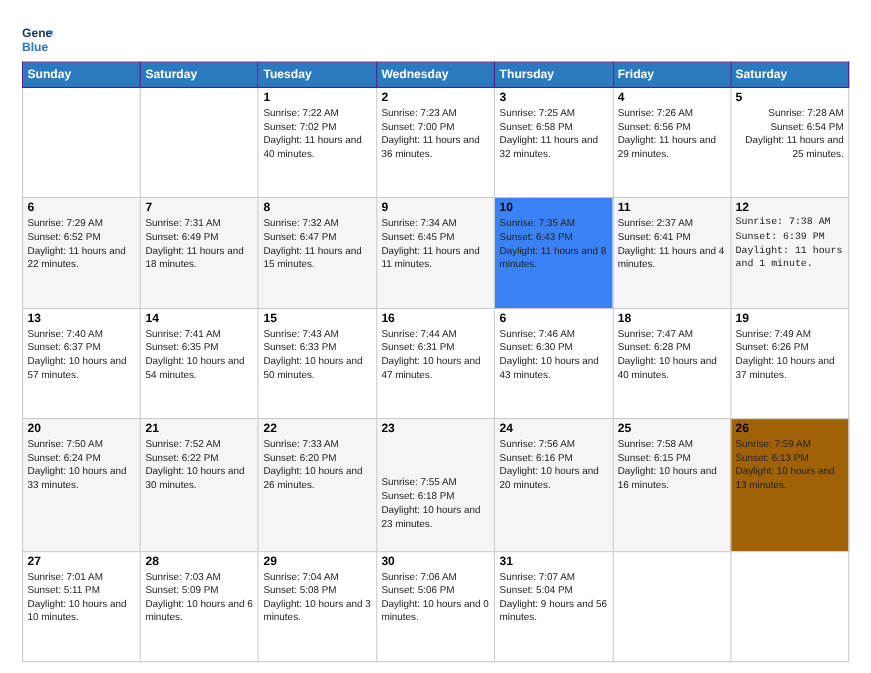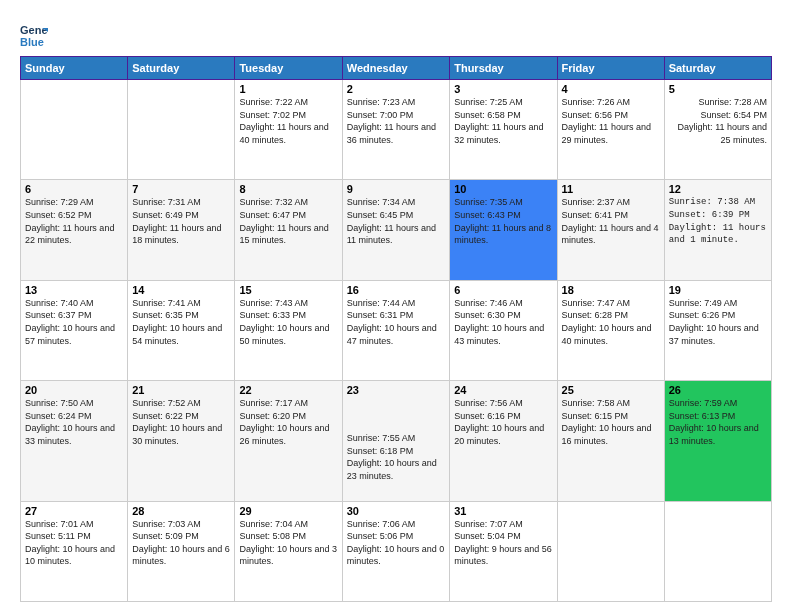--- a/index.html
+++ b/index.html
@@ -258,21 +258,21 @@
 Daylight: 10 hours and 33 minutes.</div>
           </td>
           <td style="background: rgb(245, 245, 245);">
             <span class="day-num">21</span>
             <div class="day-info" style="white-space: pre-line;">Sunrise: 7:52 AM
 Sunset: 6:22 PM
 Daylight: 10 hours and 30 minutes.</div>
           </td>
           <td style="background: rgb(245, 245, 245);">
             <span class="day-num">22</span>
-            <div class="day-info" style="white-space: pre-line;">Sunrise: 7:17 AM
+            <div class="day-info" style="white-space: pre-line;">Sunrise: 7:33 AM
 Sunset: 6:20 PM
 Daylight: 10 hours and 26 minutes.</div>
           </td>
           <td style="background: rgb(245, 245, 245);">
             <span class="day-num">23</span>
             <div class="day-info" style="white-space: pre-line; margin-top: 36px;">Sunrise: 7:55 AM
 Sunset: 6:18 PM
 Daylight: 10 hours and 23 minutes.</div>
           </td>
           <td style="background: rgb(245, 245, 245);">
@@ -280,21 +280,21 @@
             <div class="day-info" style="white-space: pre-line;">Sunrise: 7:56 AM
 Sunset: 6:16 PM
 Daylight: 10 hours and 20 minutes.</div>
           </td>
           <td style="background: rgb(245, 245, 245);">
             <span class="day-num">25</span>
             <div class="day-info" style="white-space: pre-line;">Sunrise: 7:58 AM
 Sunset: 6:15 PM
 Daylight: 10 hours and 16 minutes.</div>
           </td>
-          <td style="background: #22c55e;">
+          <td style="background: #a16207;">
             <span class="day-num">26</span>
             <div class="day-info" style="white-space: pre-line;">Sunrise: 7:59 AM
 Sunset: 6:13 PM
 Daylight: 10 hours and 13 minutes.</div>
           </td>
         </tr>
         <tr>
           <td style="background: rgb(255, 255, 255);">
             <span class="day-num">27</span>
             <div class="day-info" style="white-space: pre-line;">Sunrise: 7:01 AM

